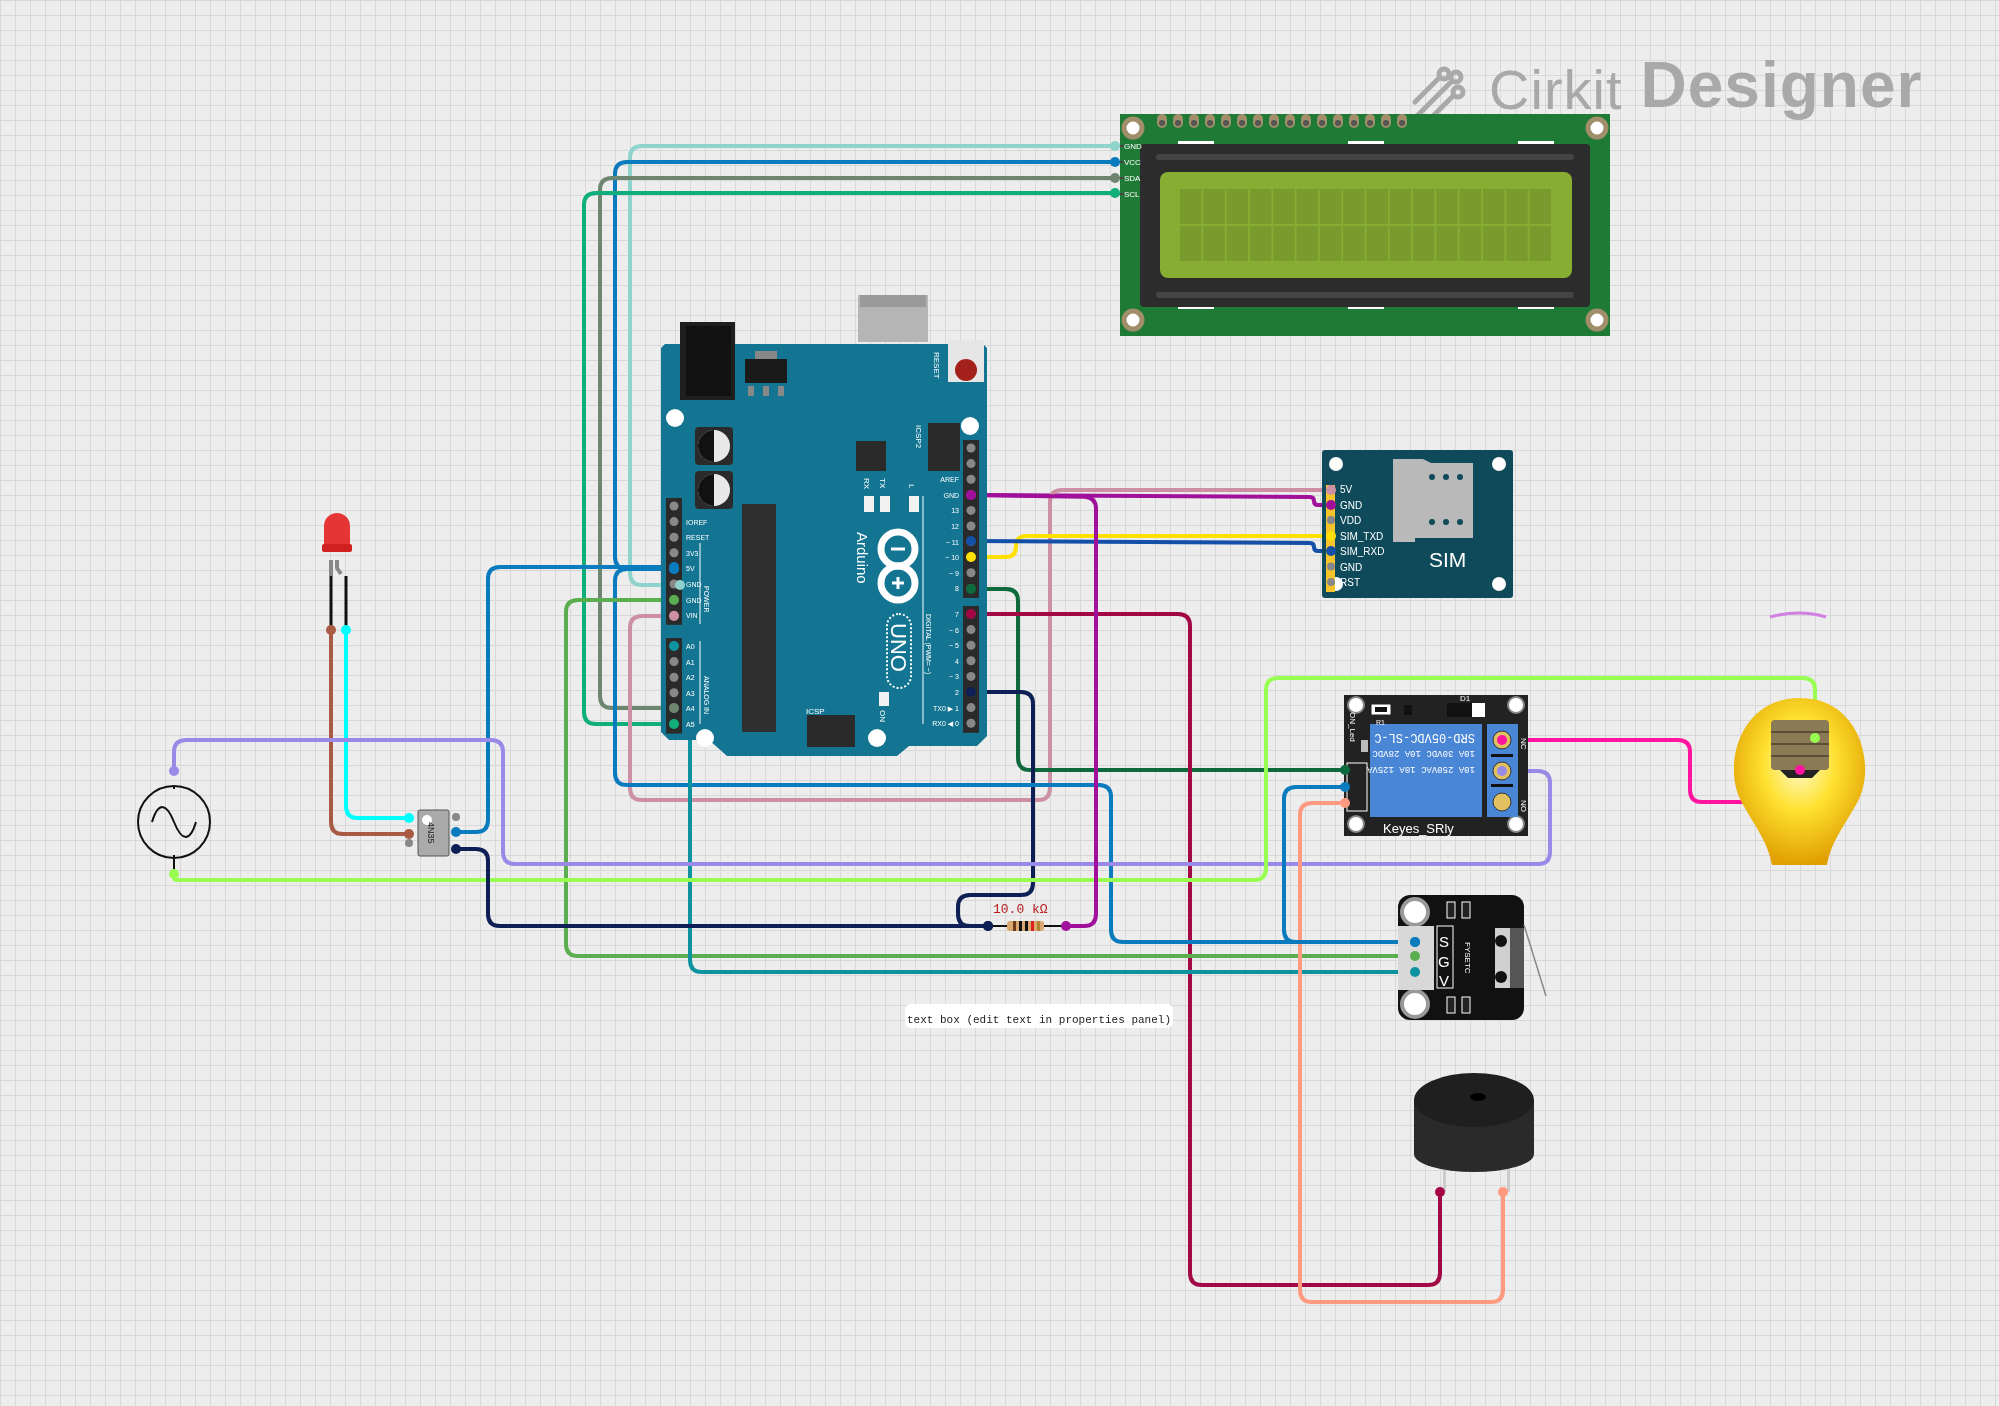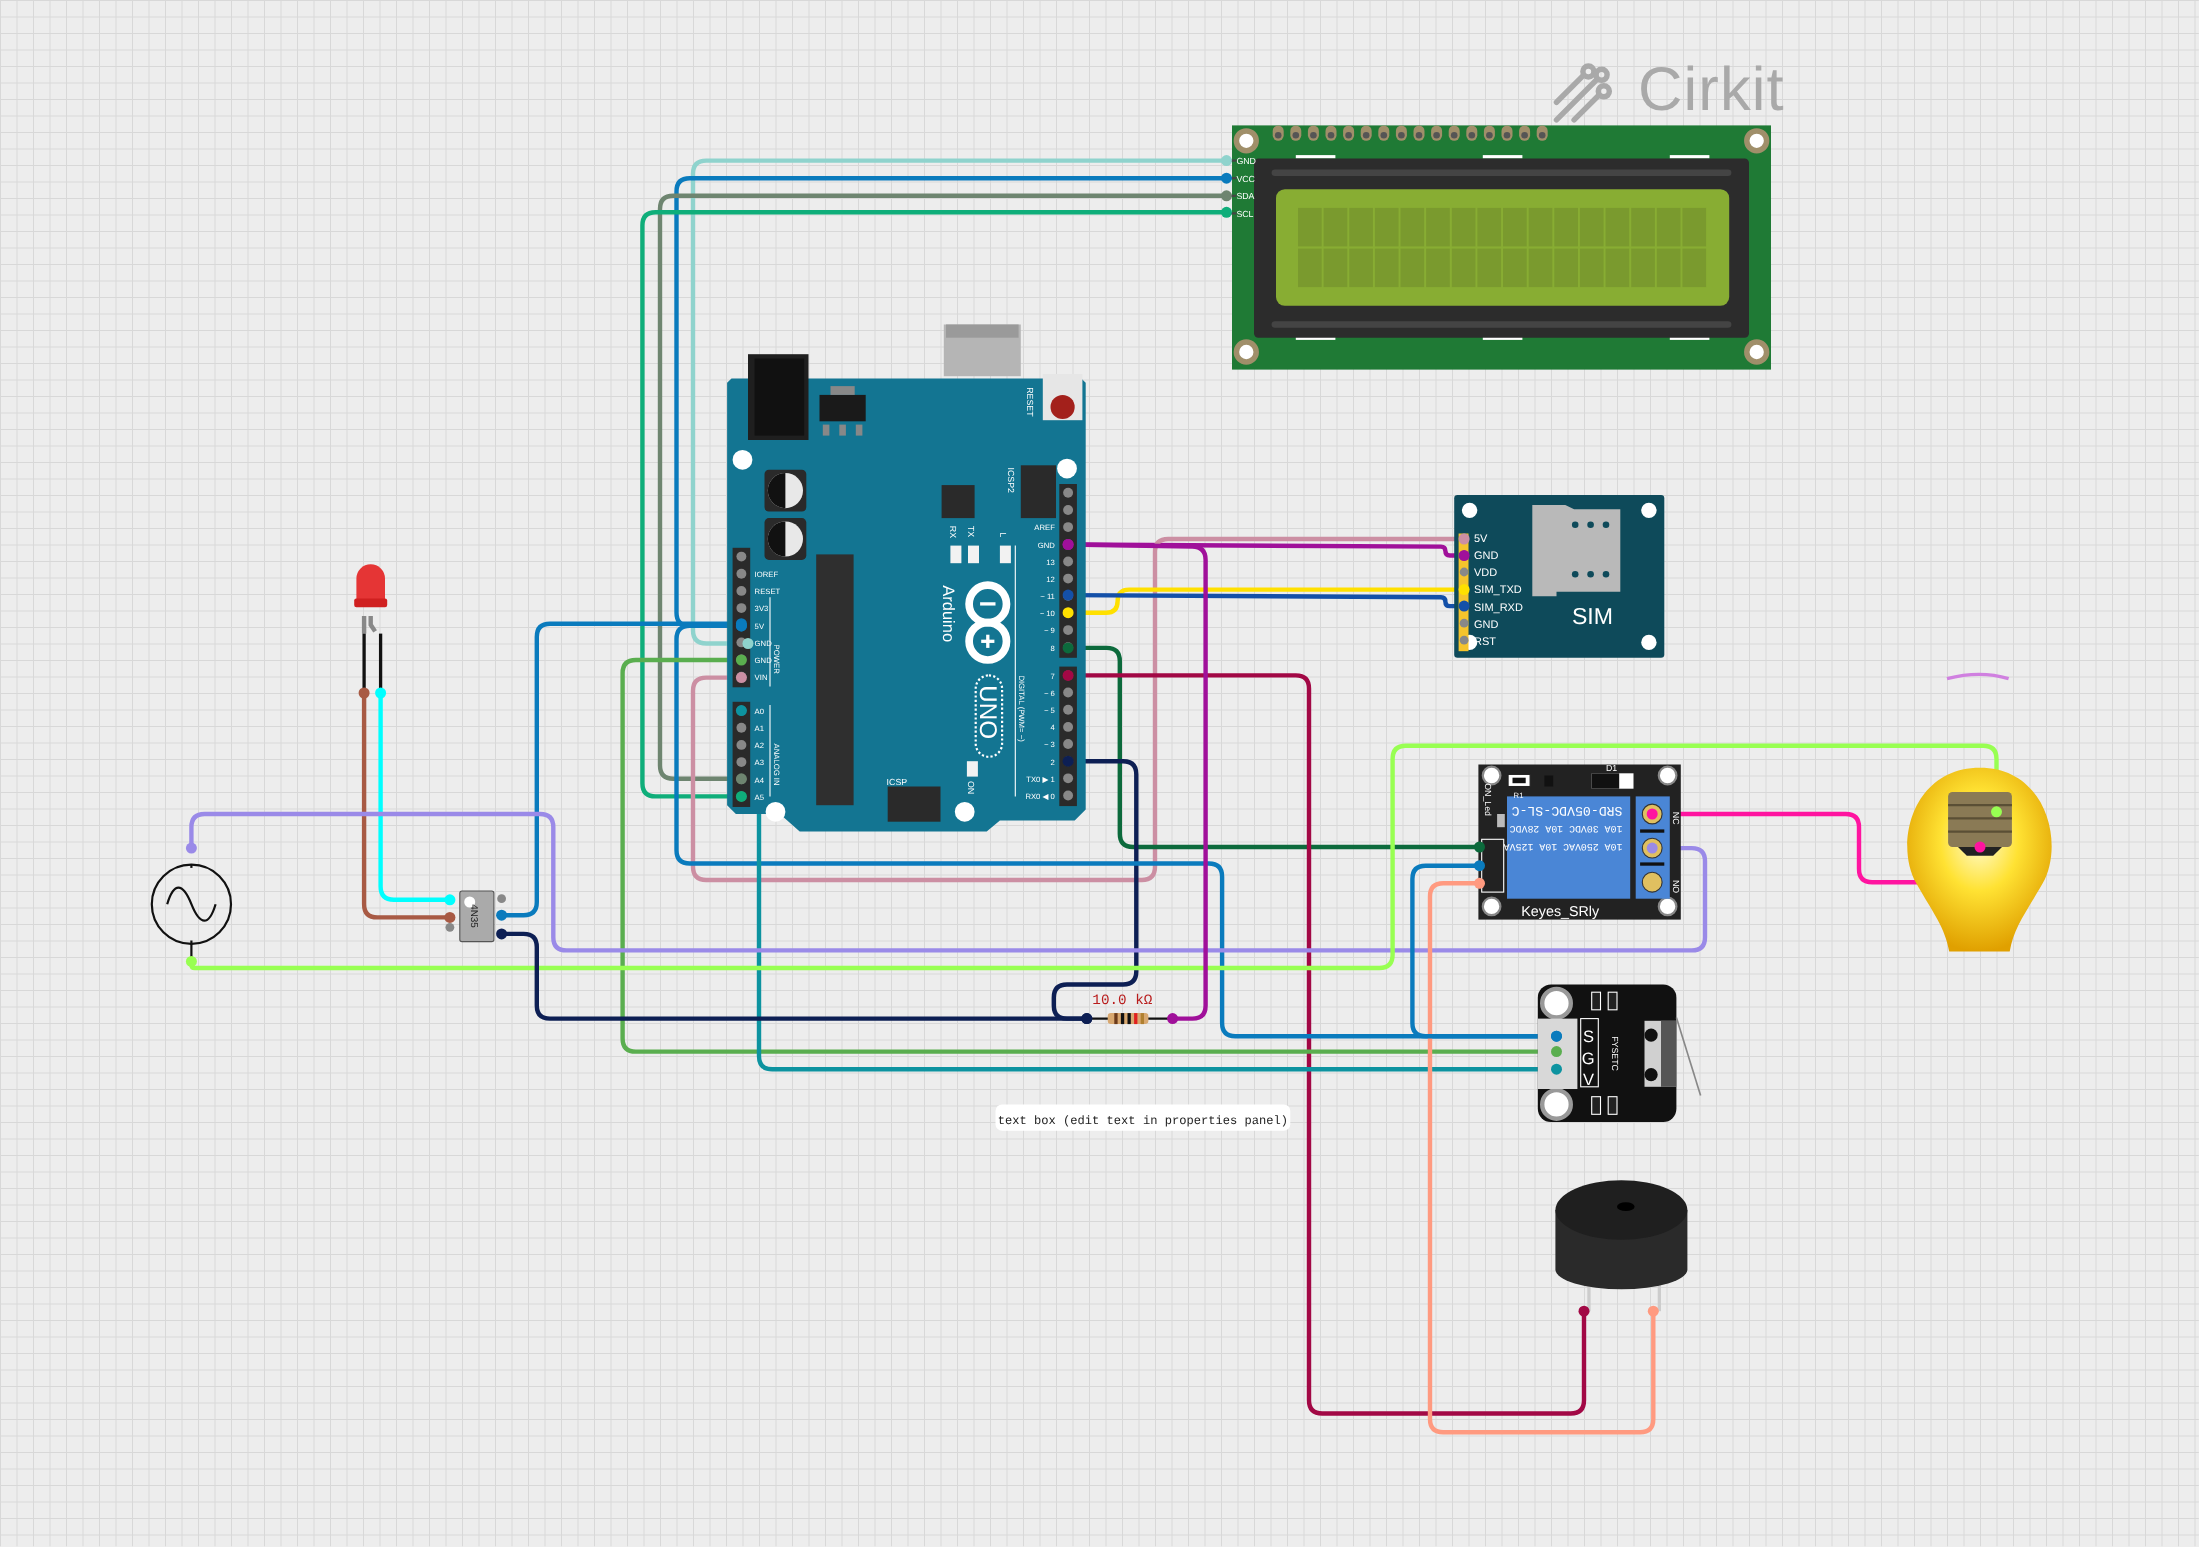--- a/index.html
+++ b/index.html
@@ -31,20 +31,21 @@
     <g stroke="#a9a9a9" stroke-width="5" fill="none" stroke-linecap="round">
       <line x1="4" y1="36" x2="28" y2="12"></line>
         <circle cx="33" cy="8" r="5"></circle>
       <line x1="4" y1="52" x2="40" y2="16"></line>
         <circle cx="45" cy="11" r="5"></circle>
       <line x1="20" y1="52" x2="42" y2="30"></line>
         <circle cx="47" cy="26" r="5"></circle>
     </g>
   </svg>
   <span class="cirkit">Cirkit</span>
+  <span class="designer">Designer</span>
 </div>
 
 <svg id="board" width="1999" height="1406" viewBox="0 0 1999 1406" xmlns="http://www.w3.org/2000/svg">
 
   <g id="wires-under">
       <path d="M1115 146 L642 146 Q630 146 630 158 L630 573 Q630 585 642 585 L680 585" fill="none" stroke="#8fd3cd" stroke-width="4" stroke-linecap="round"></path>
       <path d="M1115 162 L627 162 Q615 162 615 174 L615 557 Q615 569 627 569 L674 569" fill="none" stroke="#0a7bbd" stroke-width="4" stroke-linecap="round"></path>
       <path d="M1115 178 L612 178 Q600 178 600 190 L600 696 Q600 708 612 708 L674 708" fill="none" stroke="#6e8570" stroke-width="4" stroke-linecap="round"></path>
       <path d="M1115 193 L596 193 Q584 193 584 205 L584 712 Q584 724 596 724 L674 724" fill="none" stroke="#0fae7a" stroke-width="4" stroke-linecap="round"></path>
       <path d="M971 495 L1310.000067997144 496.97667678132444 Q1314 497 1314 501 L1314 501 Q1314 505 1318 505 L1331 505" fill="none" stroke="#a0109a" stroke-width="4" stroke-linecap="round"></path>

